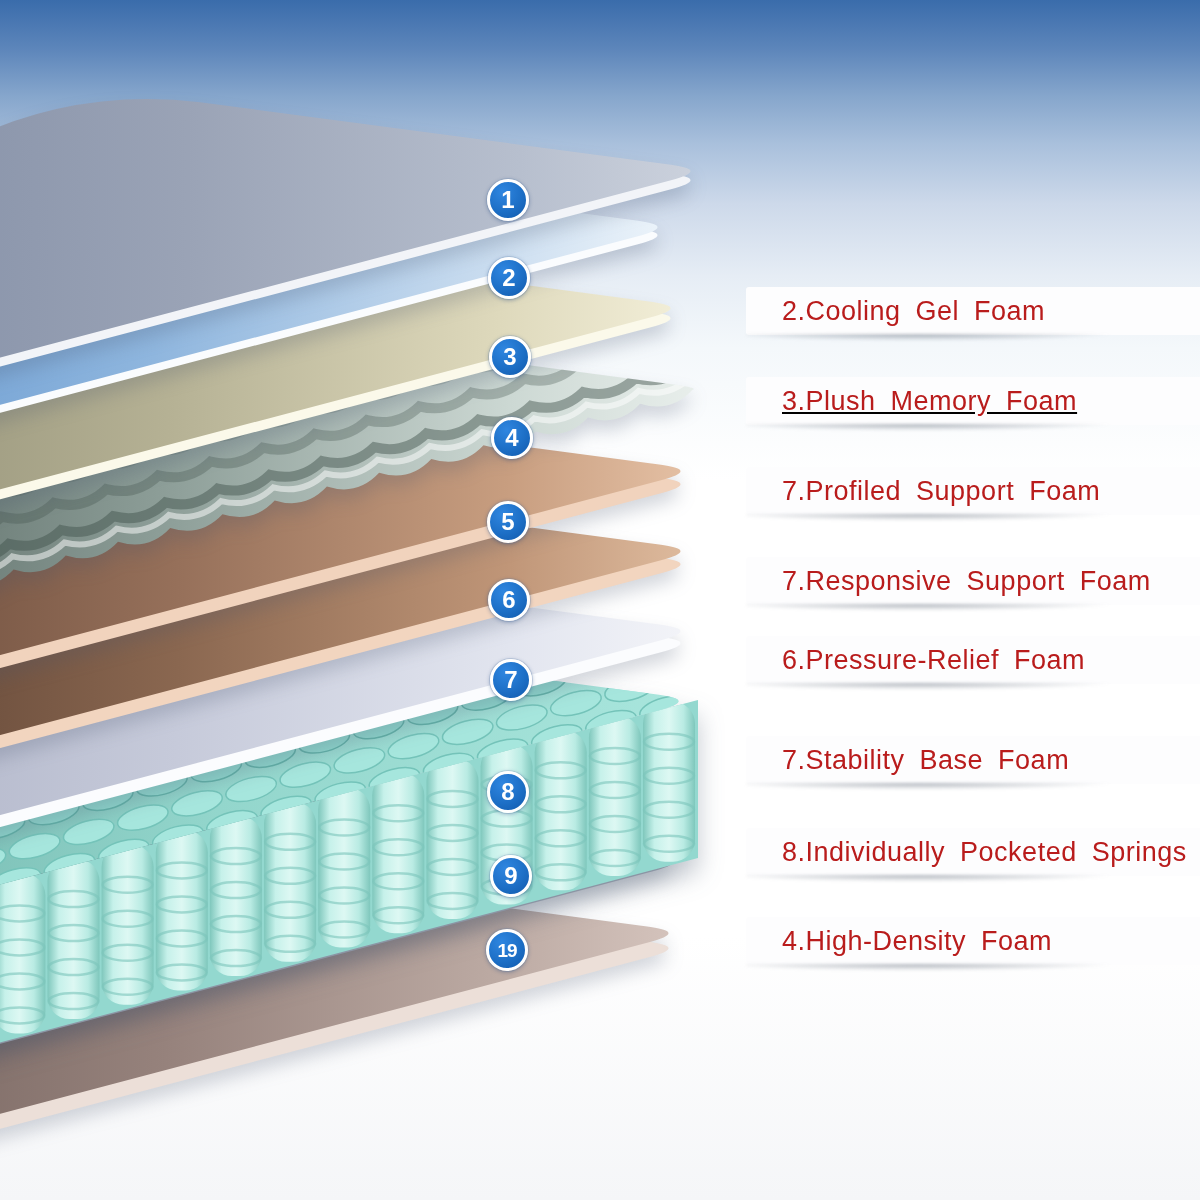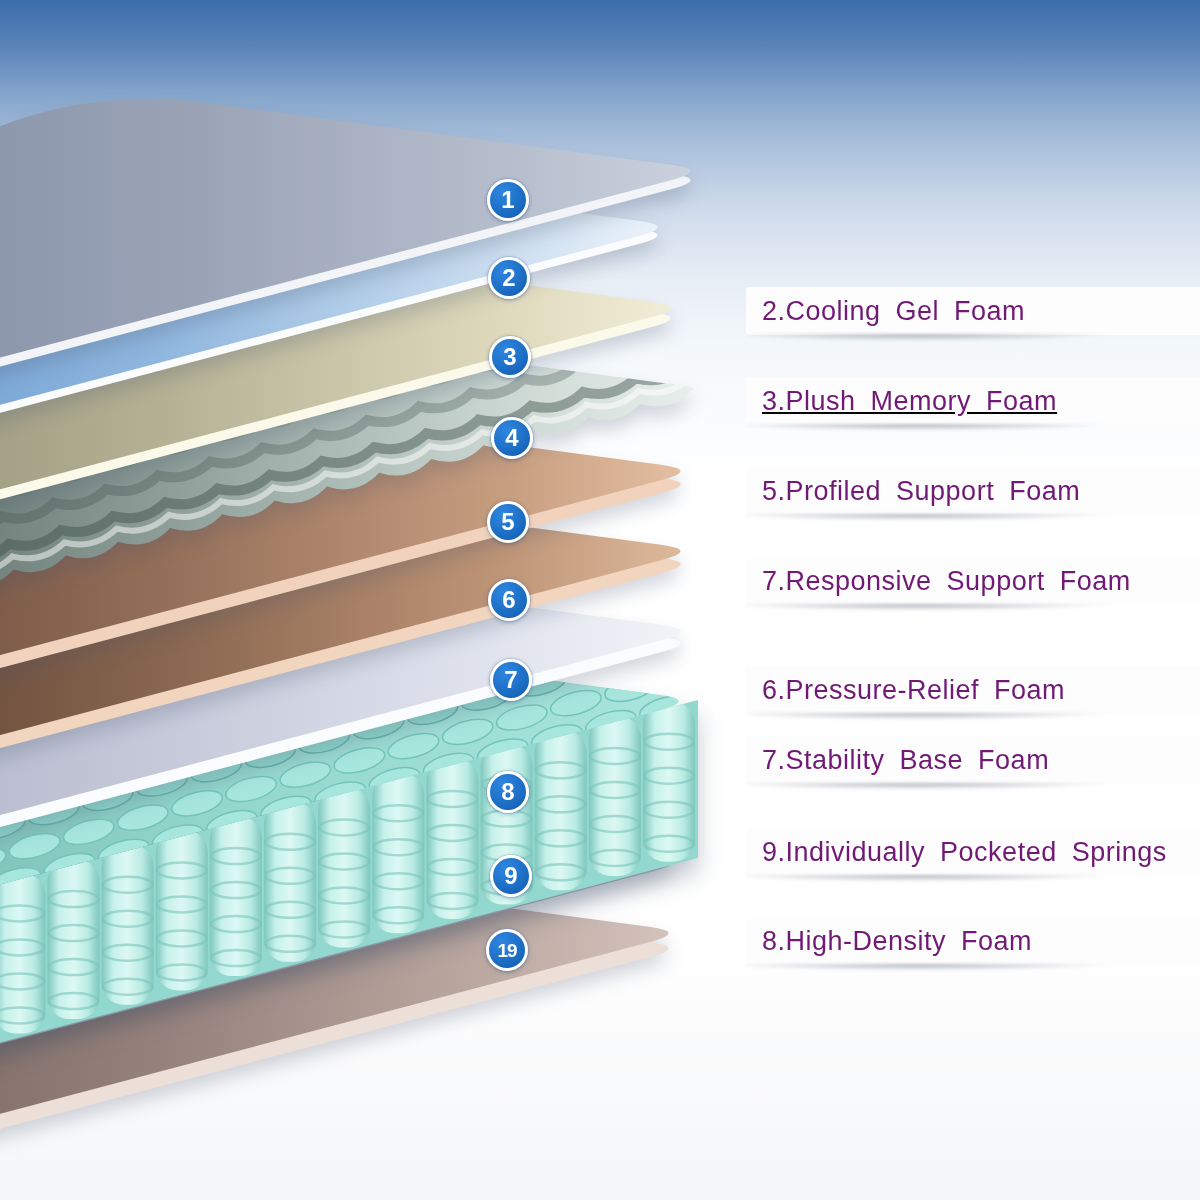--- a/index.html
+++ b/index.html
@@ -24,22 +24,22 @@
     box-shadow:0 1px 4px rgba(15,55,115,.4), 0 0 0 1px rgba(120,150,190,.25);
     color:#ffffff;display:flex;align-items:center;justify-content:center;
     font-size:24px;font-weight:bold;line-height:1;z-index:5;
   }
   .marker.m10{font-size:19px;letter-spacing:-1px;}
 
   
   .label-row{position:absolute;left:746px;width:454px;z-index:4;}
   .label-band{
     height:48px;background:#fdfdfe;border-radius:3px 0 0 3px;
-    display:flex;align-items:center;padding-left:16px;box-sizing:border-box;
-    color:#701a75;font-size:27px;letter-spacing:.5px;word-spacing:7px;
+    display:flex;align-items:center;padding-left:36px;box-sizing:border-box;
+    color:#b91c1c;font-size:27px;letter-spacing:.5px;word-spacing:7px;
     white-space:nowrap;
   }
   .band-shadow{
     height:9px;margin-top:-1px;
     background:radial-gradient(55% 100% at 38% 0%, rgba(95,105,120,.50), rgba(95,105,120,0) 78%);
     filter:blur(1.5px);
   }
 </style>
 </head>
 <body>
@@ -500,36 +500,36 @@
 
   <div class="label-row" style="top:287px;">
     <div class="label-band">2.Cooling Gel Foam</div>
     <div class="band-shadow"></div>
   </div>
   <div class="label-row" style="top:377px;text-decoration:underline;">
     <div class="label-band">3.Plush Memory Foam</div>
     <div class="band-shadow"></div>
   </div>
   <div class="label-row" style="top:467px;">
-    <div class="label-band">5.Profiled Support Foam</div>
+    <div class="label-band">7.Profiled Support Foam</div>
     <div class="band-shadow"></div>
   </div>
   <div class="label-row" style="top:557px;">
     <div class="label-band">7.Responsive Support Foam</div>
     <div class="band-shadow"></div>
   </div>
-  <div class="label-row" style="top:666px;">
+  <div class="label-row" style="top:636px;">
     <div class="label-band">6.Pressure-Relief Foam</div>
     <div class="band-shadow"></div>
   </div>
   <div class="label-row" style="top:736px;">
     <div class="label-band">7.Stability Base Foam</div>
     <div class="band-shadow"></div>
   </div>
   <div class="label-row" style="top:828px;">
-    <div class="label-band">9.Individually Pocketed Springs</div>
+    <div class="label-band">8.Individually Pocketed Springs</div>
     <div class="band-shadow"></div>
   </div>
   <div class="label-row" style="top:917px;">
-    <div class="label-band">8.High-Density Foam</div>
+    <div class="label-band">4.High-Density Foam</div>
     <div class="band-shadow"></div>
   </div>
 </div>
 
 </body></html>

